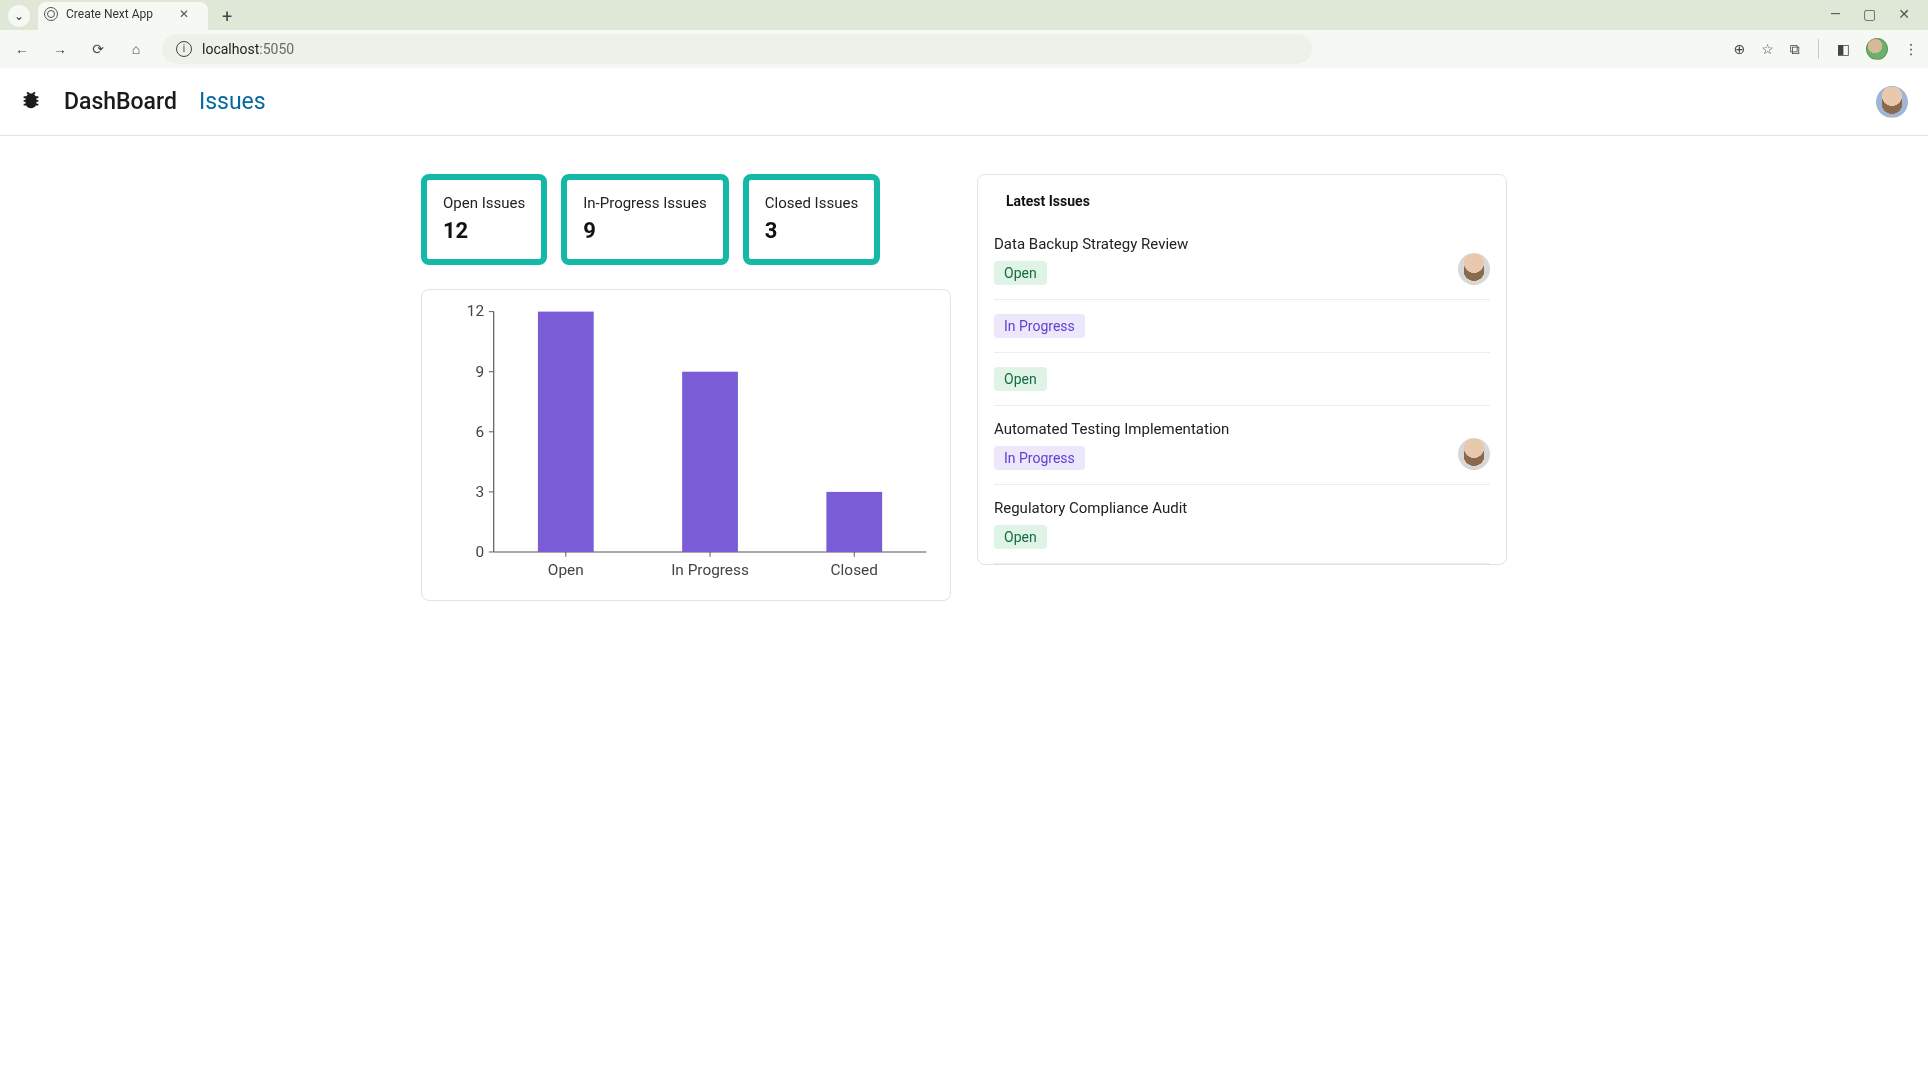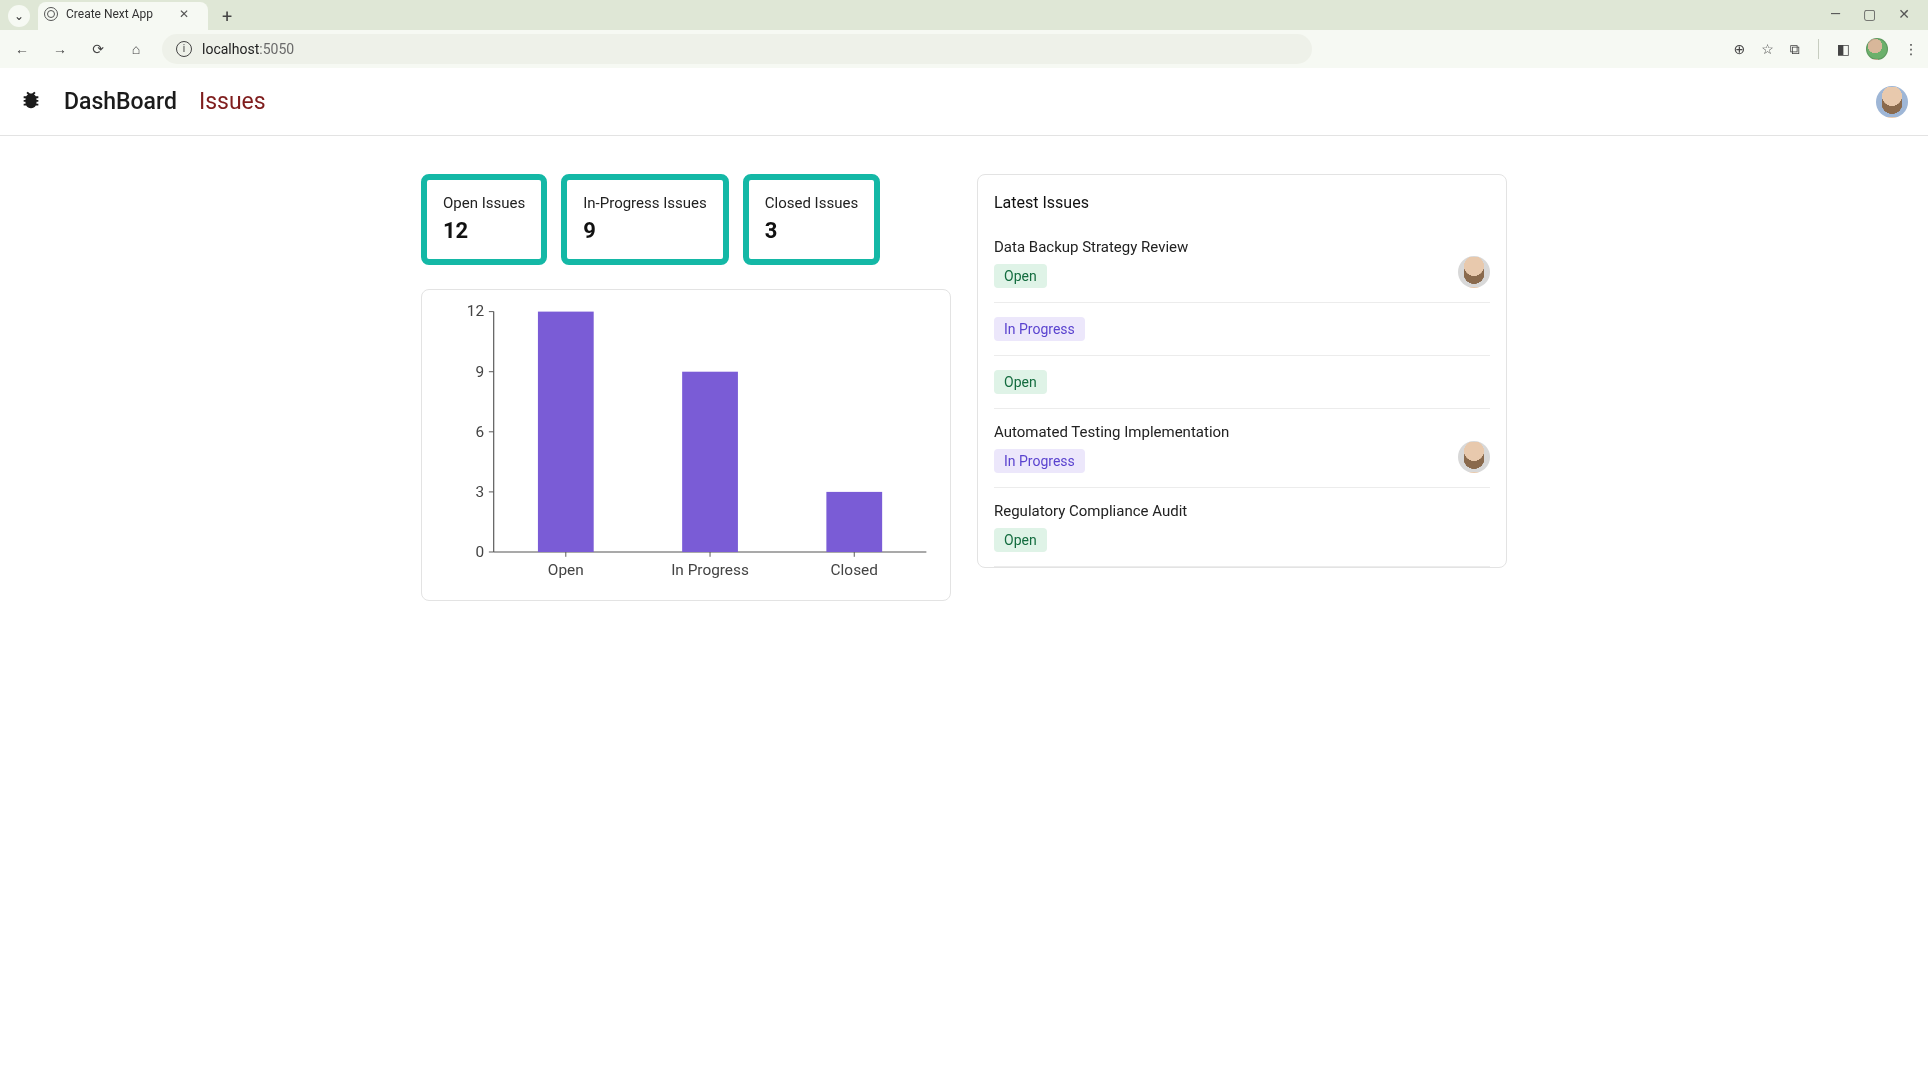--- a/index.html
+++ b/index.html
@@ -26,40 +26,40 @@
     background: radial-gradient(circle at 40% 35%, #d8b79a 0 40%, transparent 41%), linear-gradient(#6bb06b,#6bb06b);
     border:1px solid #0002;}
   .addr .sep { width:1px;height:20px;background:#c7cdc0; margin:0 2px;}
 
   
   .nav { height:68px; border-bottom:1px solid #e3e3e3; display:flex; align-items:center; padding:0 20px;}
   .nav .bug { width:22px; }
   .nav .links { display:flex; gap:22px; margin-left:22px; font-size:23px;}
   .nav .links a { text-decoration:none; }
   .nav .links .active { color:#1b1b1b; font-weight:500;}
-  .nav .links .inactive { color:#7f1d1d; font-weight:400;}
+  .nav .links .inactive { color:#0369a1; font-weight:400;}
   .nav .avatar { margin-left:auto; width:32px;height:32px;border-radius:50%;
     background:
       radial-gradient(circle at 50% 30%, #e8c9ad 0 38%, transparent 39%),
       radial-gradient(circle at 50% 55%, #8a6a4d 0 46%, transparent 47%),
       linear-gradient(#9eb6d6,#9eb6d6);
     border:1px solid #0000;}
 
   
   .content { max-width:1110px; margin:0 auto; padding:38px 12px 60px; display:grid; grid-template-columns: 1fr 1fr; gap:26px; align-items:start;}
   .left-col { display:flex; flex-direction:column; gap:24px;}
   .cards-row { display:flex; gap:14px; }
   .stat-card { border:6px solid #14b8a6; border-radius:8px; padding:14px 16px 16px; min-width:96px;}
   .stat-card .label { font-size:15px; color:#222; }
   .stat-card .value { font-size:22px; font-weight:700; margin-top:6px;}
   .chart-card { border:1px solid #e3e3e3; border-radius:8px; padding:12px 14px 10px; }
   .chart-card svg { display:block; width:100%; height:auto;}
 
   .panel { border:1px solid #e3e3e3; border-radius:8px; padding:16px 16px 0;}
-  .panel h2 { font-size:16px; font-weight:400; margin:2px 0 14px 0;}
+  .panel h2 { font-size:14px; font-weight:700; margin:2px 0 14px 12px;}
   .issue { display:flex; align-items:flex-end; padding:14px 0; border-bottom:1px solid #ececec;}
   .issue:first-of-type { padding-top:12px;}
   .issue .text { flex:1; }
   .issue .title { font-size:15px; color:#222; margin-bottom:8px;}
   .badge { display:inline-block; padding:4px 10px; border-radius:4px; font-size:14px;}
   .badge-open { background:#dff3e7; color:#136c3f;}
   .badge-progress { background:#ece7fb; color:#5a43cf;}
   .issue .ava { width:32px;height:32px;border-radius:50%;
     background:
       radial-gradient(circle at 50% 30%, #e8c9ad 0 38%, transparent 39%),

